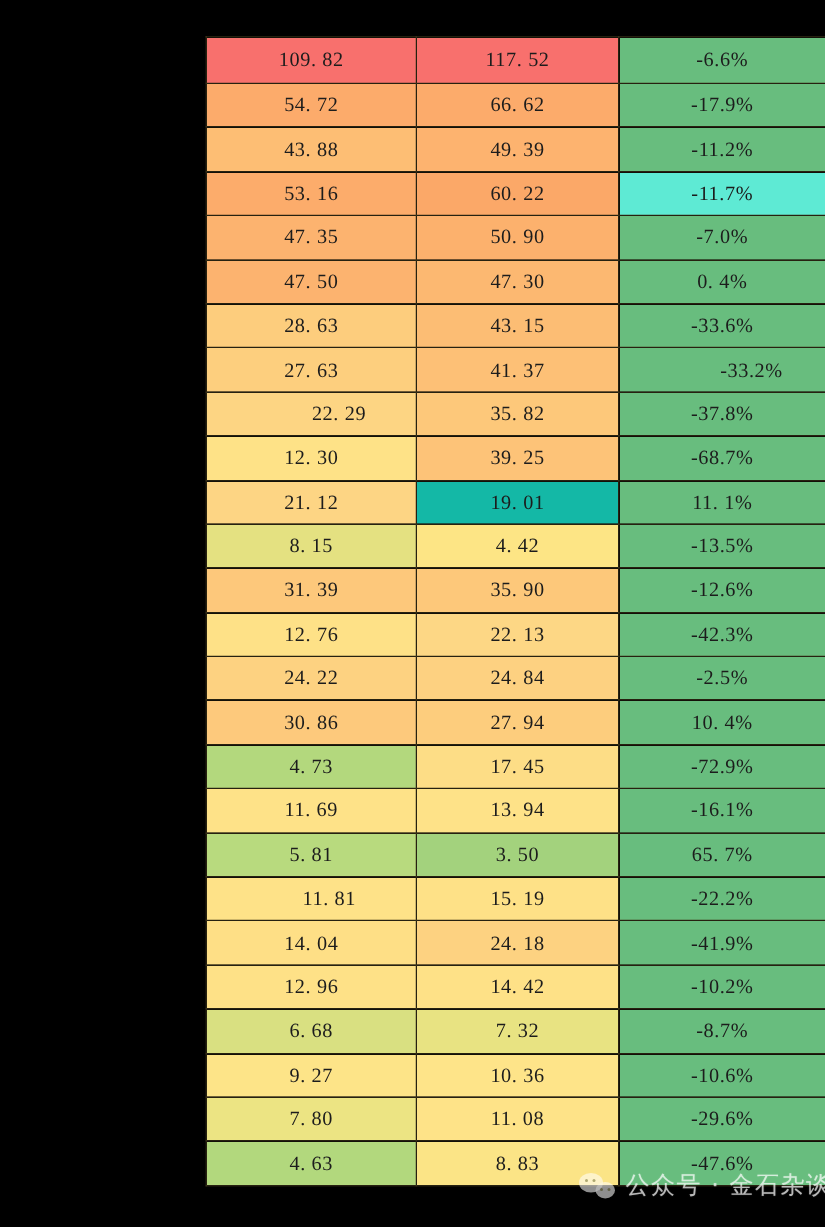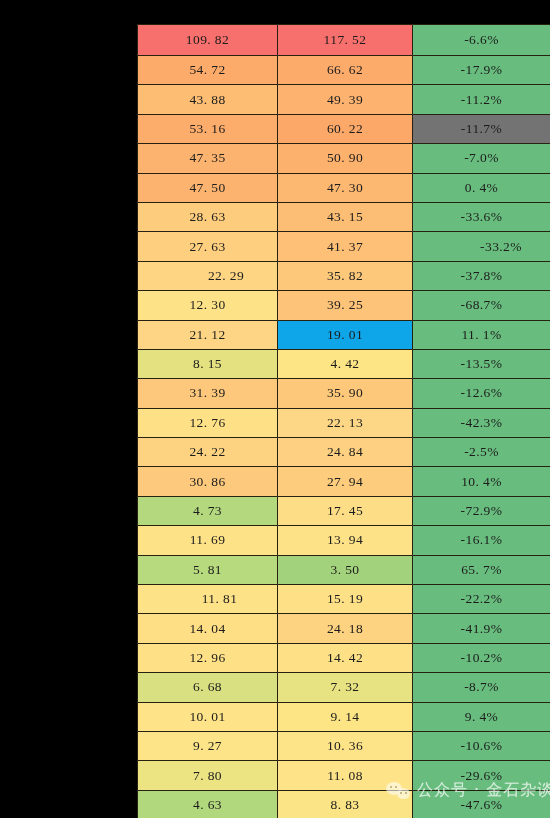--- a/index.html
+++ b/index.html
@@ -125,21 +125,21 @@
           <td style="background-color: rgb(104, 189, 126);">-17.9%</td>
         </tr>
         <tr>
           <td style="background-color: rgb(253, 190, 116);">43. 88</td>
           <td style="background-color: rgb(253, 179, 111);">49. 39</td>
           <td style="background-color: rgb(104, 189, 126);">-11.2%</td>
         </tr>
         <tr>
           <td style="background-color: rgb(252, 172, 107);">53. 16</td>
           <td style="background-color: rgb(251, 168, 104);">60. 22</td>
-          <td style="background-color: #737373;">-11.7%</td>
+          <td style="background-color: #5eead4;">-11.7%</td>
         </tr>
         <tr>
           <td style="background-color: rgb(252, 179, 111);">47. 35</td>
           <td style="background-color: rgb(252, 177, 109);">50. 90</td>
           <td style="background-color: rgb(104, 189, 126);">-7.0%</td>
         </tr>
         <tr>
           <td style="background-color: rgb(252, 179, 111);">47. 50</td>
           <td style="background-color: rgb(252, 184, 113);">47. 30</td>
           <td style="background-color: rgb(104, 189, 126);">0. 4%</td>
@@ -159,21 +159,21 @@
           <td style="background-color: rgb(253, 200, 122);">35. 82</td>
           <td style="background-color: rgb(104, 189, 126);">-37.8%</td>
         </tr>
         <tr>
           <td style="background-color: rgb(254, 226, 135);">12. 30</td>
           <td style="background-color: rgb(253, 195, 120);">39. 25</td>
           <td style="background-color: rgb(104, 189, 126);">-68.7%</td>
         </tr>
         <tr>
           <td style="background-color: rgb(253, 213, 132);">21. 12</td>
-          <td style="background-color: #0ea5e9;">19. 01</td>
+          <td style="background-color: #14b8a6;">19. 01</td>
           <td style="background-color: rgb(104, 189, 126);">11. 1%</td>
         </tr>
         <tr>
           <td style="background-color: rgb(228, 225, 129);">8. 15</td>
           <td style="background-color: rgb(253, 229, 133);">4. 42</td>
           <td style="background-color: rgb(104, 189, 126);">-13.5%</td>
         </tr>
         <tr>
           <td style="background-color: rgb(253, 200, 123);">31. 39</td>
           <td style="background-color: rgb(253, 200, 122);">35. 90</td>
@@ -221,25 +221,20 @@
         </tr>
         <tr>
           <td style="background-color: rgb(254, 225, 135);">12. 96</td>
           <td style="background-color: rgb(254, 225, 135);">14. 42</td>
           <td style="background-color: rgb(104, 189, 126);">-10.2%</td>
         </tr>
         <tr>
           <td style="background-color: rgb(217, 224, 129);">6. 68</td>
           <td style="background-color: rgb(232, 227, 130);">7. 32</td>
           <td style="background-color: rgb(104, 189, 126);">-8.7%</td>
-        </tr>
-        <tr>
-          <td style="background-color: rgb(254, 227, 136);">10. 01</td>
-          <td style="background-color: rgb(253, 229, 134);">9. 14</td>
-          <td style="background-color: rgb(104, 189, 126);">9. 4%</td>
         </tr>
         <tr>
           <td style="background-color: rgb(253, 228, 136);">9. 27</td>
           <td style="background-color: rgb(254, 228, 137);">10. 36</td>
           <td style="background-color: rgb(104, 189, 126);">-10.6%</td>
         </tr>
         <tr>
           <td style="background-color: rgb(236, 228, 131);">7. 80</td>
           <td style="background-color: rgb(254, 227, 136);">11. 08</td>
           <td style="background-color: rgb(104, 189, 126);">-29.6%</td>

